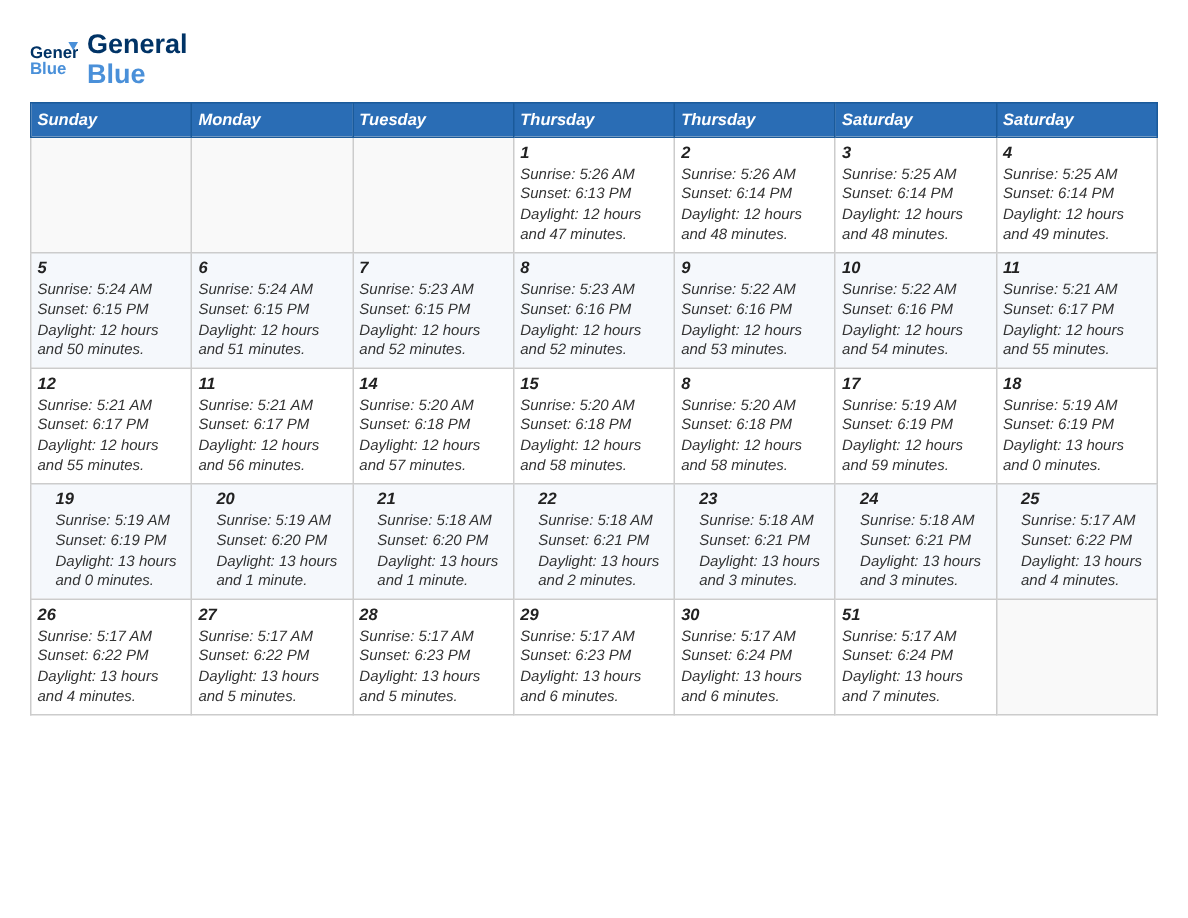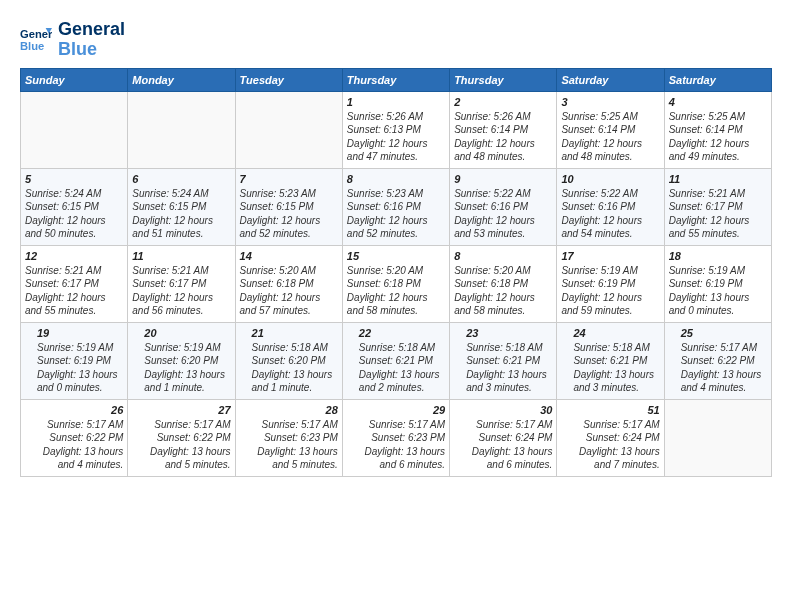--- a/index.html
+++ b/index.html
@@ -84,21 +84,21 @@
     .empty {
       background: #f9f9f9 !important;
     }
     .calendar tr:nth-child(odd) td {
       background: #fff;
     }
     .row1 td { background: #fff; }
     .row2 td { background: #f0f4fa; }
     .row3 td { background: #fff; }
     .row4 td { background: #f0f4fa; padding-left: 16px; }
-    .row5 td { background: #fff; text-align: right; }
+    .row5 td { background: #fff; }
   </style>
 </head>
 <body>
 
 <div class="header">
   <div class="logo">
     <svg class="logo-icon" viewBox="0 0 40 40" xmlns="http://www.w3.org/2000/svg">
       <text x="0" y="18" font-size="14" font-weight="bold" fill="#003366">General</text>
       <text x="0" y="32" font-size="14" font-weight="bold" fill="#4a90d9">Blue</text>
       <polygon points="32,5 40,5 36,12" fill="#4a90d9"></polygon>

